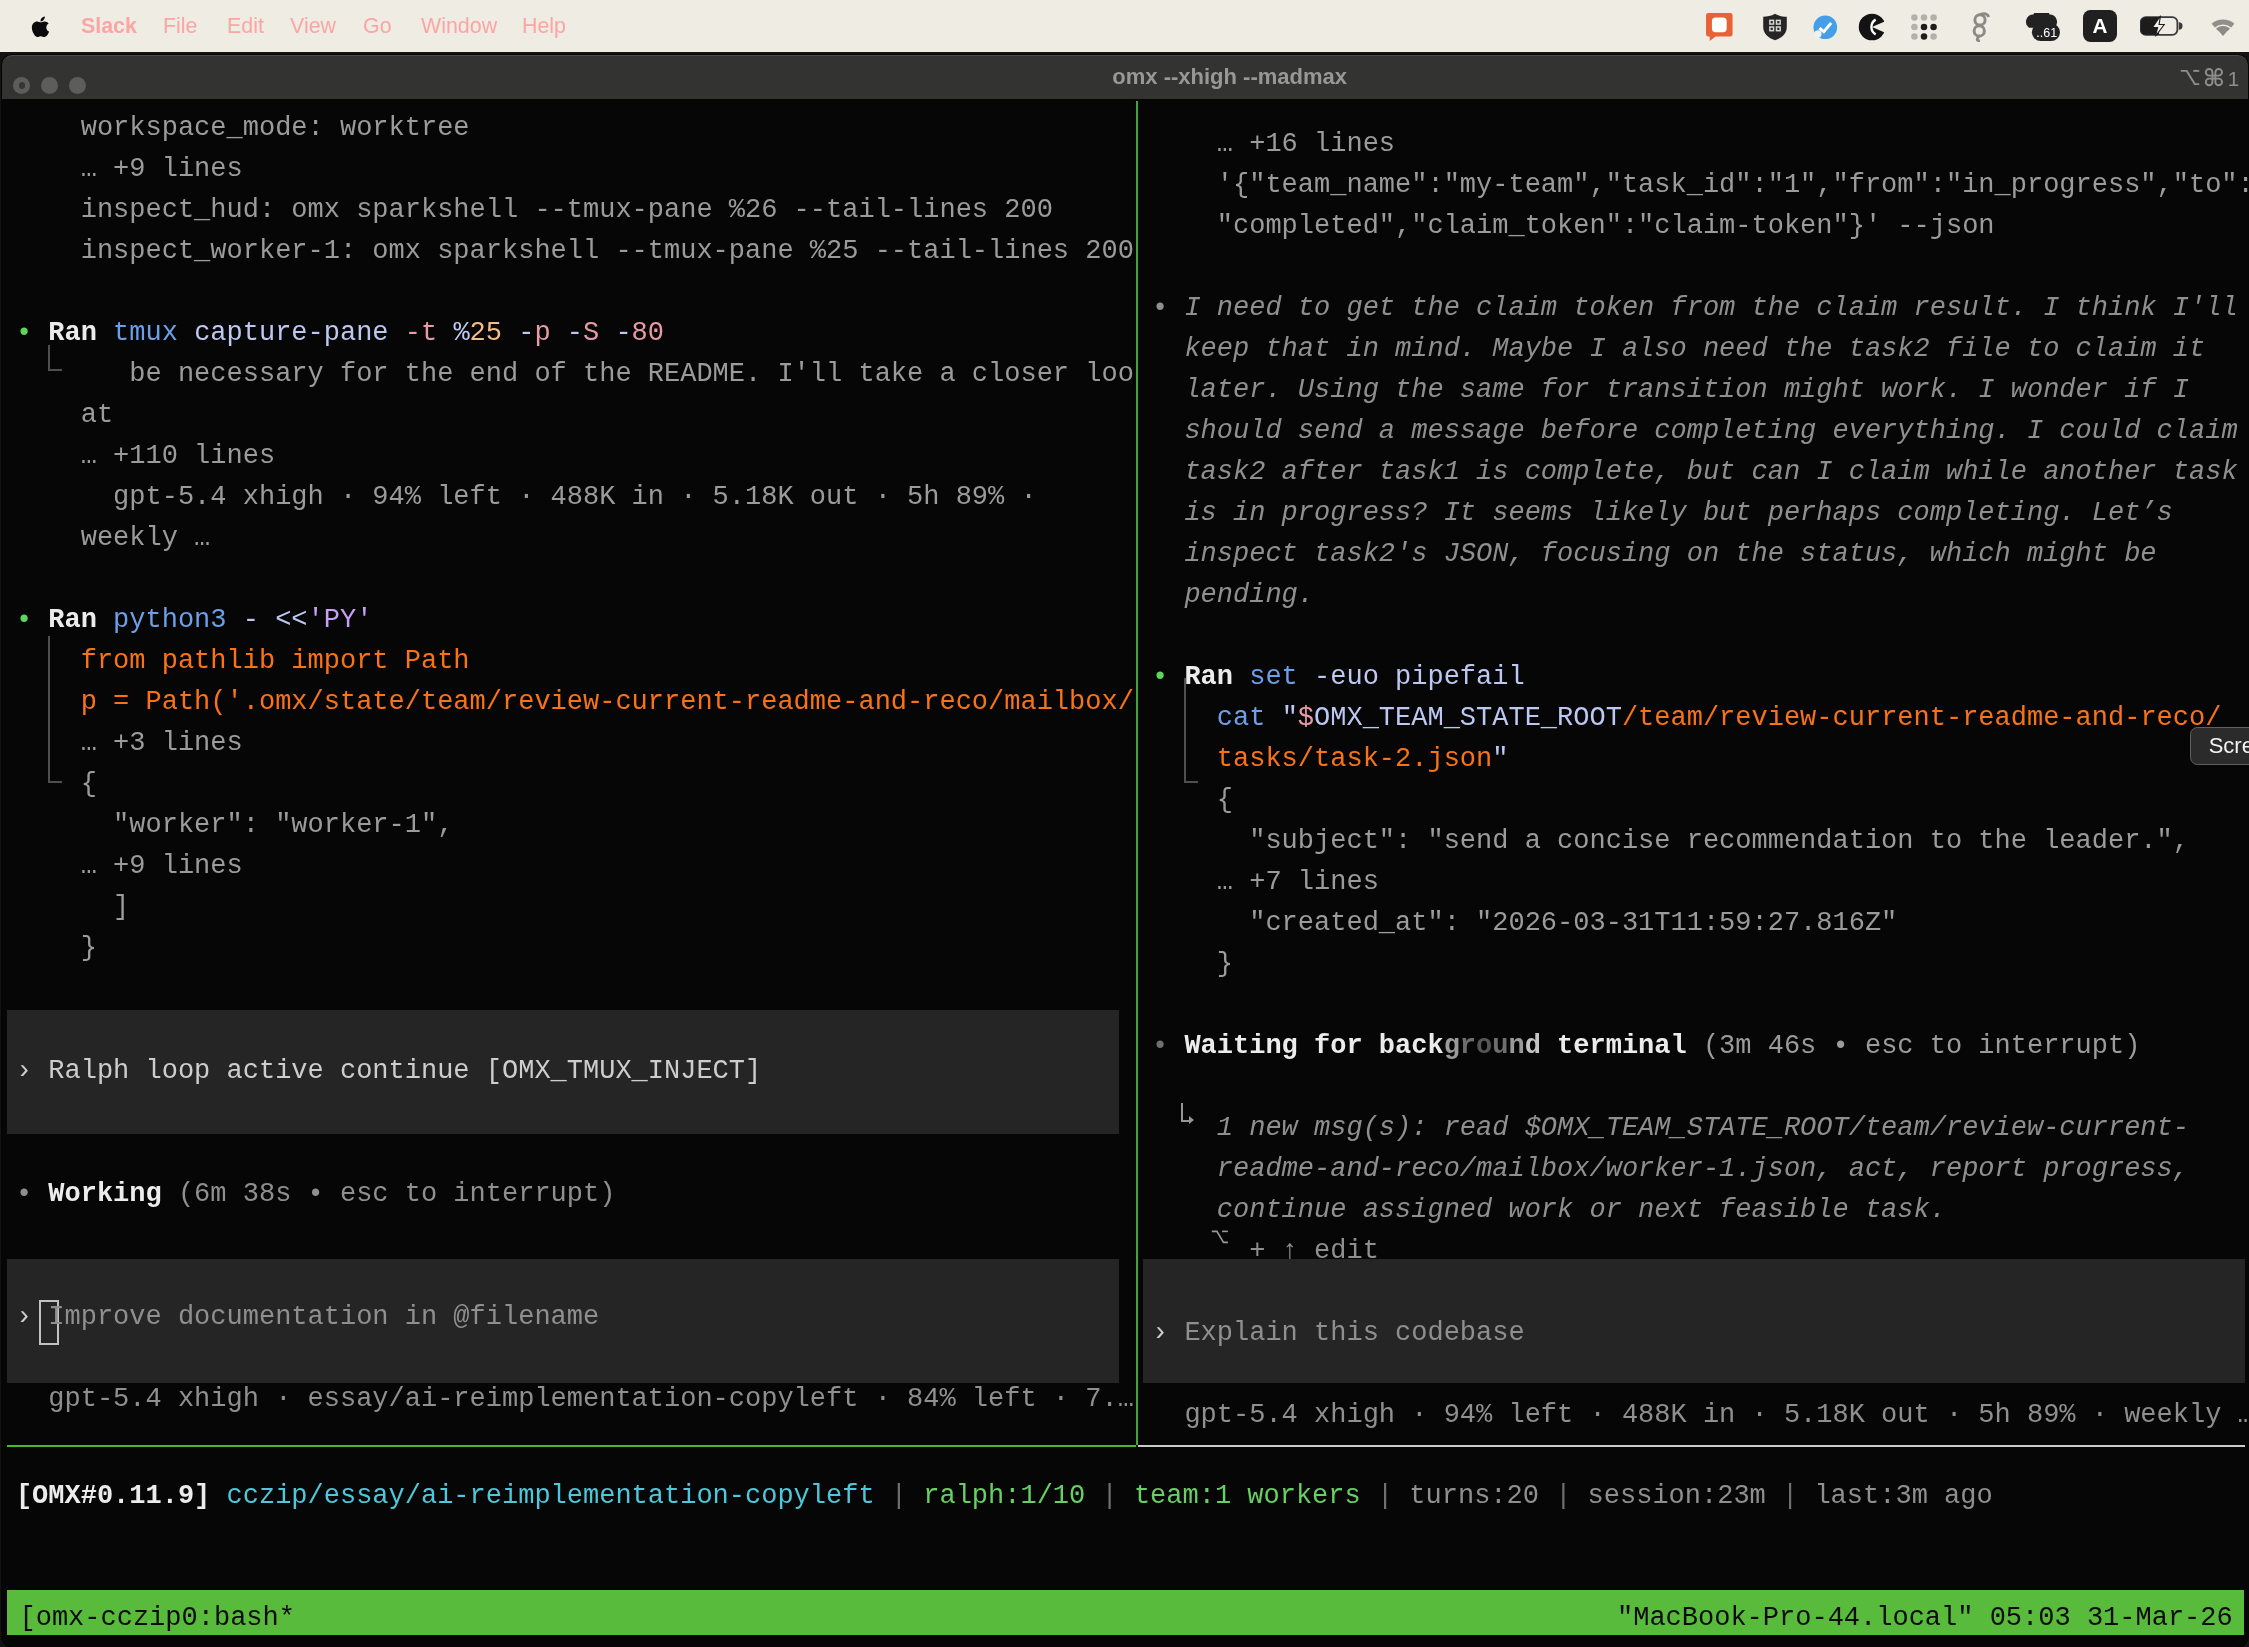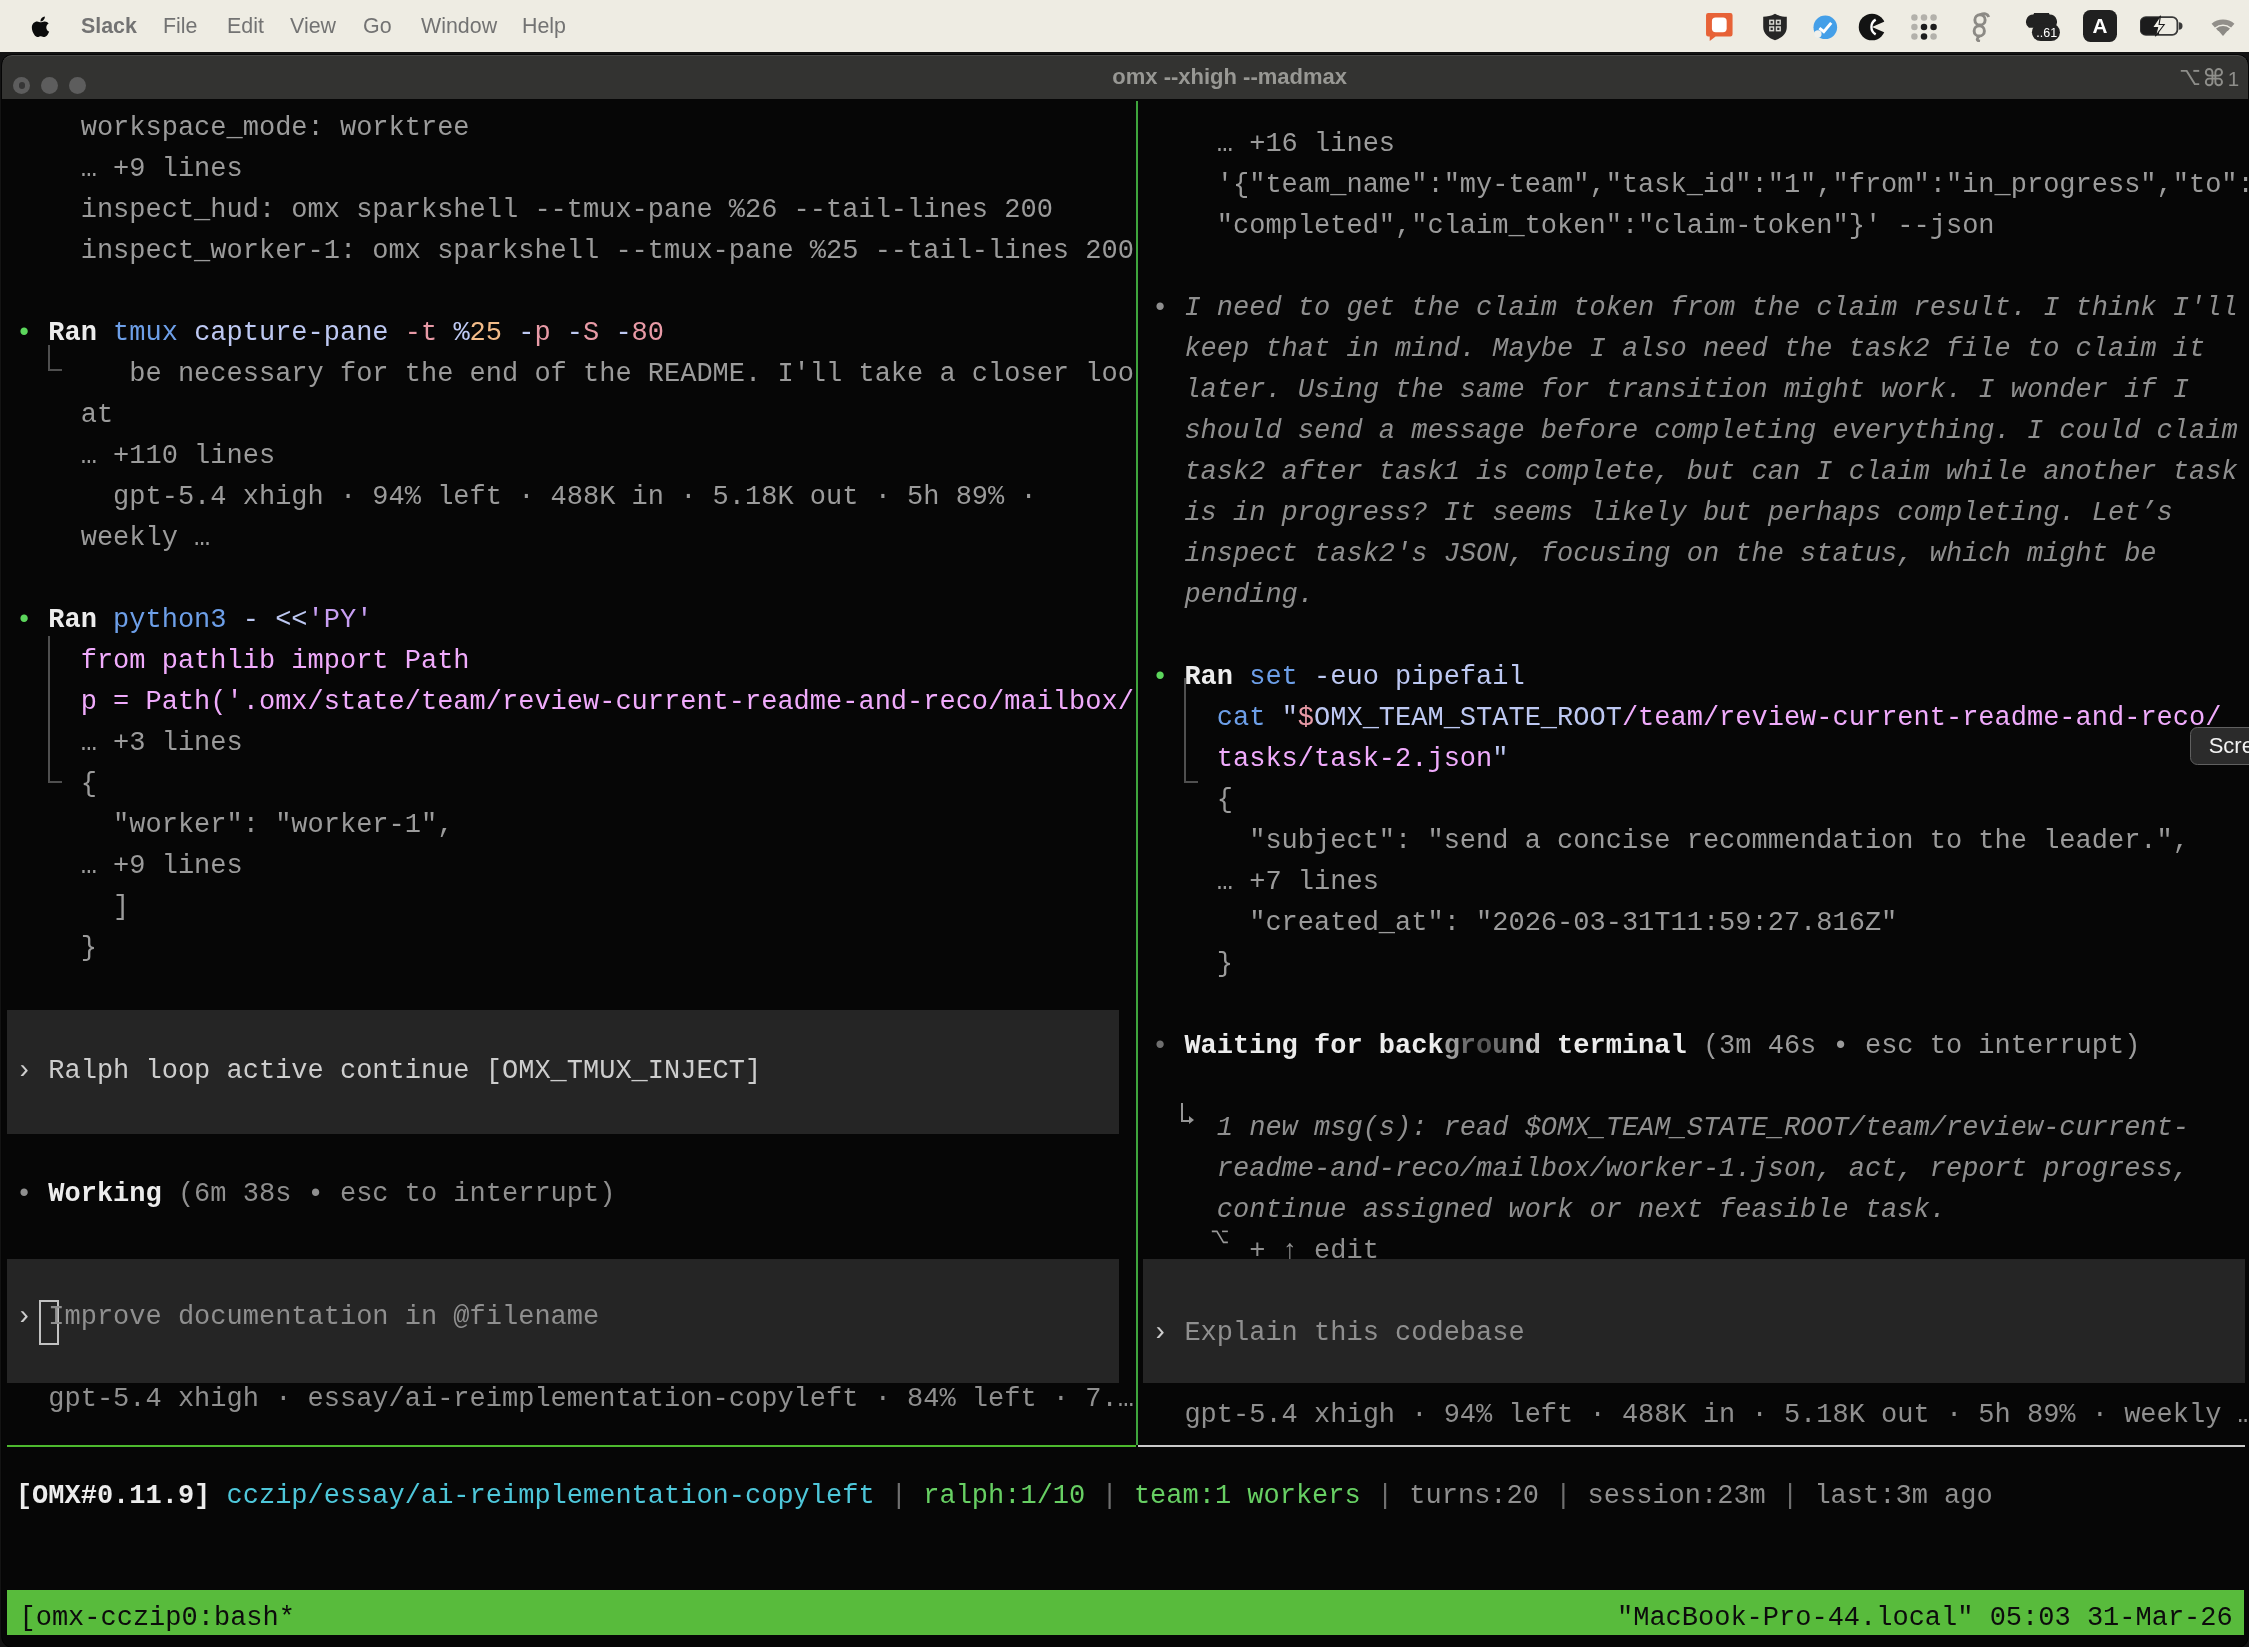--- a/index.html
+++ b/index.html
@@ -1,22 +1,22 @@
 <!DOCTYPE html>
 <html style="font-size:11.8px"><head><meta charset="utf-8"><style>
 html,body{margin:0;padding:0}
 body{width:2250px;height:1648px;background:#131313;overflow:hidden;position:relative;font-family:"Liberation Sans",sans-serif}
 .menubar{position:absolute;left:0;top:0;width:2250px;height:52px;background:#eeece3}
-.mtxt{position:absolute;top:0;height:52px;line-height:52px;font-size:21.4px;color:#737373}
+.mtxt{position:absolute;top:0;height:52px;line-height:52px;font-size:21.4px;color:#fca5a5}
 .win{position:absolute;left:1.5px;top:55px;width:2246px;height:1592px;background:#060606;border-radius:10.3px;box-shadow:0 0 0 0.7px #000}
 .titlebar{position:absolute;left:1.5px;top:55px;width:2246px;height:43px;background:#333331;border-radius:10.3px 10.3px 0 0;border-top:0.7px solid #4a4a48}
 .tl{position:absolute;border-radius:50%;width:17px;height:17px;top:77px}
 pre{position:absolute;margin:7px;white-space:pre;font-family:"Liberation Mono",monospace;font-size:27px;line-height:41px;color:#9b9b9b}
 .b{font-weight:bold}.wh{color:#ececec}.bl{color:#6d9fe8}.lv{color:#bdc8f2}.pk{color:#e89aa6}
-.or{color:#f2bb88}.vi{color:#c79ef2}.gr{color:#f0abfc}.gb{color:#5cd65c}.cy{color:#4ec7da}
+.or{color:#f2bb88}.vi{color:#c79ef2}.gr{color:#f97316}.gb{color:#5cd65c}.cy{color:#4ec7da}
 .sg{color:#67cf63}.dim{color:#6f6f6f}.it{font-style:italic}
 .lt{color:#cdcdcd}.g2{color:#8f8f8f}
 .box{position:absolute;background:#252525}
 </style></head>
 <body>
 
 <div class="menubar"></div>
 <svg style="position:absolute;left:31px;top:14.8px" width="19" height="23.6" viewBox="0 0 384 512">
     <path fill="#0b0b0b" d="M318.7 268.7c-.2-36.7 16.4-64.4 50-84.8-18.8-26.9-47.2-41.7-84.7-44.6-35.5-2.7-74.3 20.7-88.5 20.7-15 0-49.4-19.7-76.4-19.7C63.3 141.2 4 184.8 4 273.5q0 39.3 14.4 81.2c12.8 36.7 59 126.7 107.2 125.2 25.2-.6 43-17.9 75.8-17.9 31.8 0 48.3 17.9 76.4 17.9 48.6-.7 90.4-82.5 102.6-119.3-65.2-30.7-61.7-90-61.7-91.9zm-56.6-164.2c27.3-32.4 24.8-61.9 24-72.5-24.1 1.4-52 16.4-67.9 34.9-17.5 19.8-27.8 44.3-25.6 71.9 26.1 2 49.9-11.4 69.5-34.3z"></path>
   </svg>

